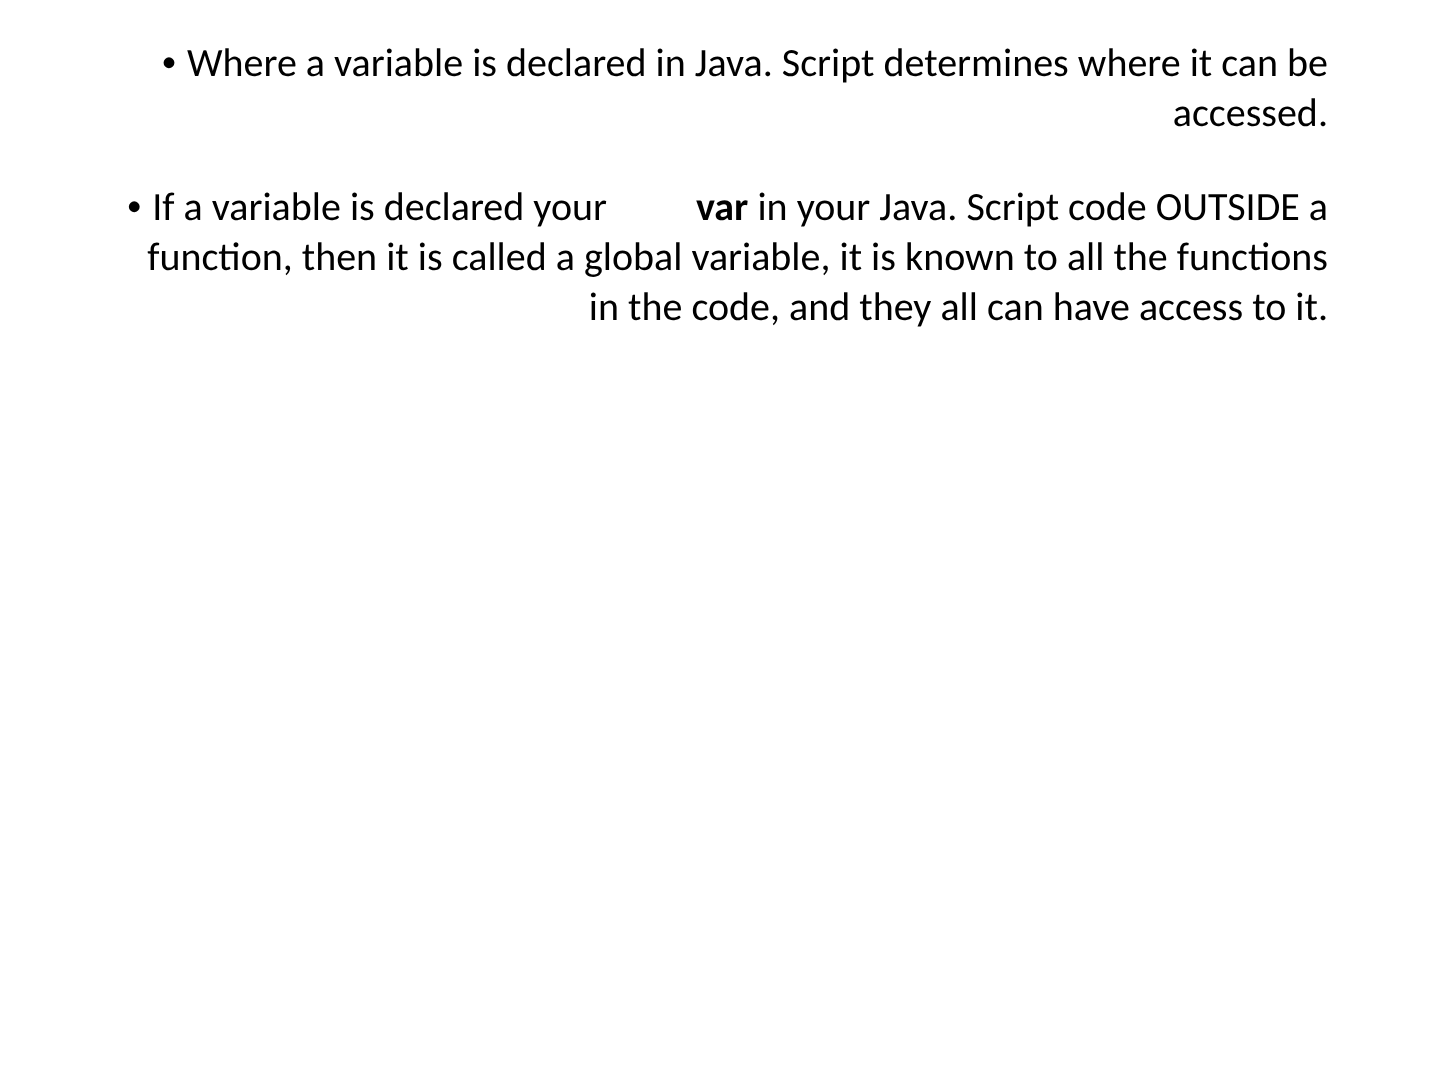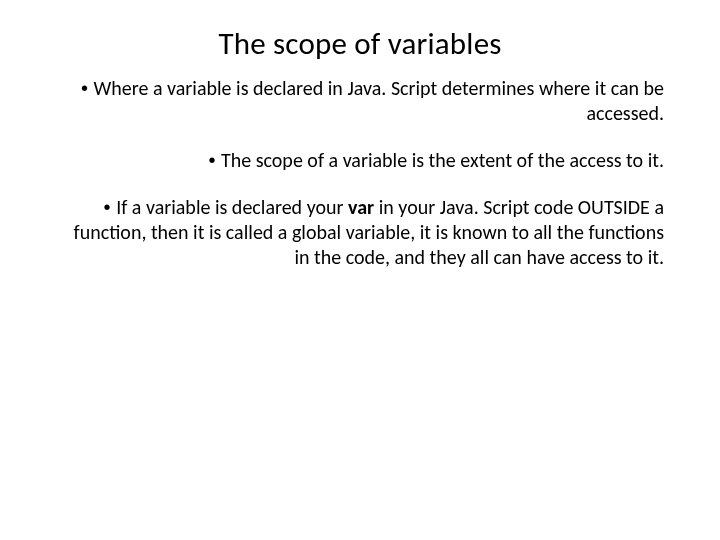--- a/index.html
+++ b/index.html
@@ -30,25 +30,24 @@
   }
   .bullet {
     margin-bottom: 22px;
     text-align: right;
   }
   .bullet-mark {
     font-family: Arial, sans-serif;
   }
   .bold {
     font-weight: 700;
+    margin-left: 40px;
   }
 </style>
 </head>
 <body>
 
 <div class="slide">
-  <h1 class="title">The scope of variables</h1>
   <div class="body">
     <div class="bullet"><span class="bullet-mark">• </span><span>Where a variable is declared in Java. Script determines where it can be accessed.</span></div>
-    <div class="bullet"><span class="bullet-mark">• </span><span>The scope of a variable is the extent of the access to it.</span></div>
     <div class="bullet"><span class="bullet-mark">• </span><span>If a variable is declared your </span><span class="bold">var</span><span> in your Java. Script code OUTSIDE a function, then it is called a global variable, it is known to all the functions in the code, and they all can have access to it.</span></div>
   </div>
 </div>
 
 </body></html>

